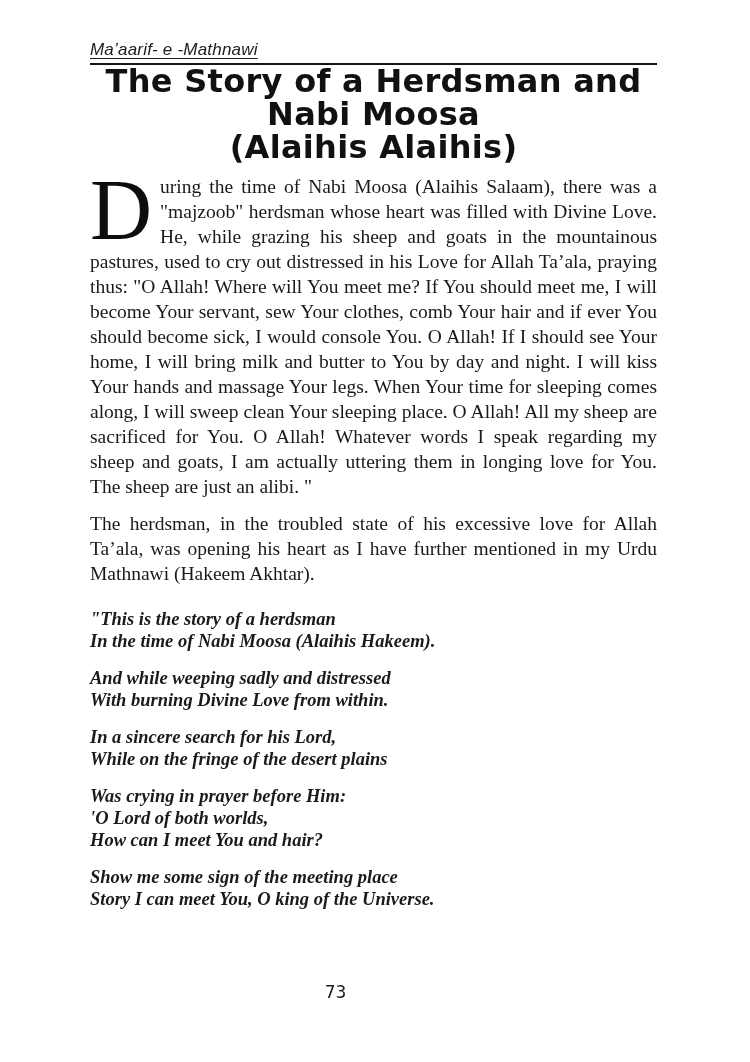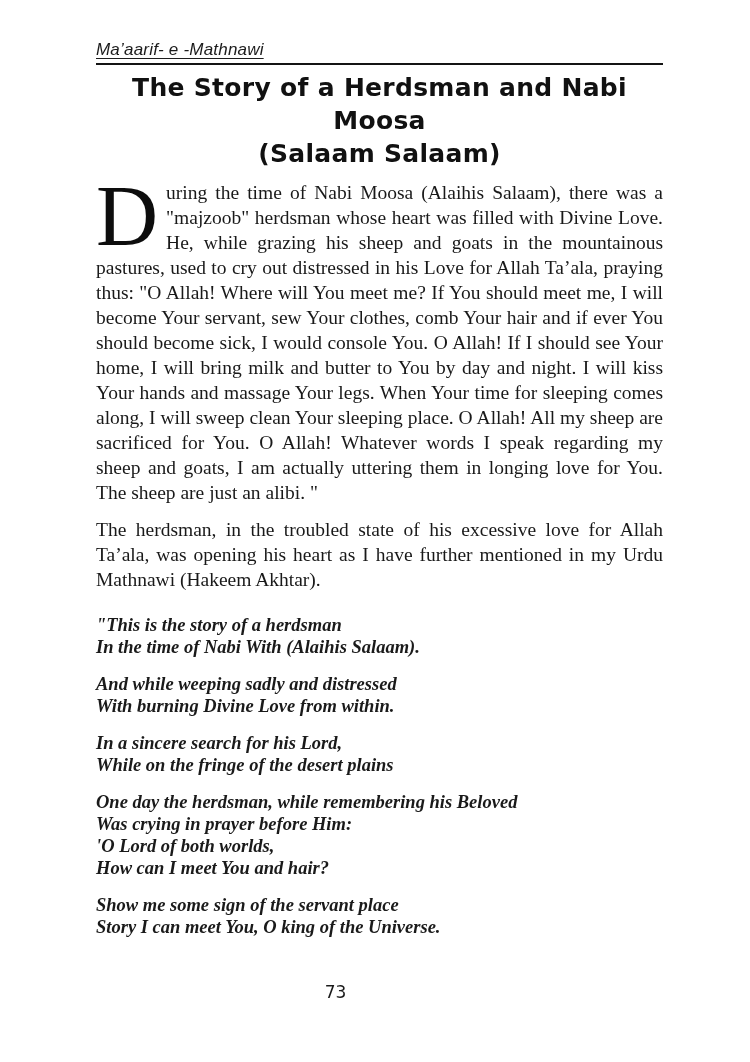--- a/index.html
+++ b/index.html
@@ -8,42 +8,42 @@
     position: relative;
     width: 750px;
     height: 1062px;
     margin: 0 auto;
     background: #ffffff;
     color: #161616;
     overflow: hidden;
   }
   .content {
     position: absolute;
-    left: 96px;
+    left: 90px;
     top: 40px;
     width: 567px;
   }
   .running-head {
     font-family: "Liberation Sans", sans-serif;
     font-style: italic;
     font-size: 17px;
     letter-spacing: 0.2px;
     color: #1c1c1c;
     padding-bottom: 3px;
     border-bottom: 2.5px solid #141414;
     text-decoration: underline;
     text-underline-offset: 3px;
   }
   .title {
     font-family: "DejaVu Sans", sans-serif;
     font-weight: 700;
-    font-size: 25px;
+    font-size: 32px;
     line-height: 33px;
     text-align: center;
-    margin-top: 6px;
+    margin-top: 0;
     color: #111111;
     letter-spacing: 0.3px;
   }
   .body-text {
     font-family: "Liberation Serif", serif;
     font-size: 19.5px;
     line-height: 25px;
     text-align: justify;
     margin-top: 10px;
     color: #191919;
@@ -81,49 +81,48 @@
 </head>
 <body>
 
 <div class="page">
   <div class="content">
 
     <div class="running-head">Ma’aarif- e -Mathnawi</div>
 
     <div class="title">
       <div>The Story of a Herdsman and Nabi Moosa</div>
-      <div>(Salaam Salaam)</div>
+      <div>(Alaihis Alaihis)</div>
     </div>
 
     <div class="body-text">
       <p><span class="dropcap">D</span><span>uring the time of Nabi Moosa (Alaihis Salaam), there was a "majzoob" herdsman whose heart was filled with Divine Love. He, while grazing his sheep and goats in the mountainous pastures, used to cry out distressed in his Love for Allah Ta’ala, praying thus: "O Allah! Where will You meet me? If You should meet me, I will become Your servant, sew Your clothes, comb Your hair and if ever You should become sick, I would console You. O Allah! If I should see Your home, I will bring milk and butter to You by day and night. I will kiss Your hands and massage Your legs. When Your time for sleeping comes along, I will sweep clean Your sleeping place. O Allah! All my sheep are sacrificed for You. O Allah! Whatever words I speak regarding my sheep and goats, I am actually uttering them in longing love for You. The sheep are just an alibi. "</span></p>
       <p class="para2">The herdsman, in the troubled state of his excessive love for Allah Ta’ala, was opening his heart as I have further mentioned in my Urdu Mathnawi (Hakeem Akhtar).</p>
     </div>
 
     <div class="verses">
       <div class="stanza">
         <div>"This is the story of a herdsman</div>
-        <div>In the time of Nabi With (Alaihis Salaam).</div>
+        <div>In the time of Nabi Moosa (Alaihis Hakeem).</div>
       </div>
       <div class="stanza">
         <div>And while weeping sadly and distressed</div>
         <div>With burning Divine Love from within.</div>
       </div>
       <div class="stanza">
         <div>In a sincere search for his Lord,</div>
         <div>While on the fringe of the desert plains</div>
       </div>
       <div class="stanza">
-        <div>One day the herdsman, while remembering his Beloved</div>
         <div>Was crying in prayer before Him:</div>
         <div>'O Lord of both worlds,</div>
         <div>How can I meet You and hair?</div>
       </div>
       <div class="stanza">
-        <div>Show me some sign of the servant place</div>
+        <div>Show me some sign of the meeting place</div>
         <div>Story I can meet You, O king of the Universe.</div>
       </div>
     </div>
 
   </div>
 
   <div class="page-number">73</div>
 </div>
 
 </body></html>

